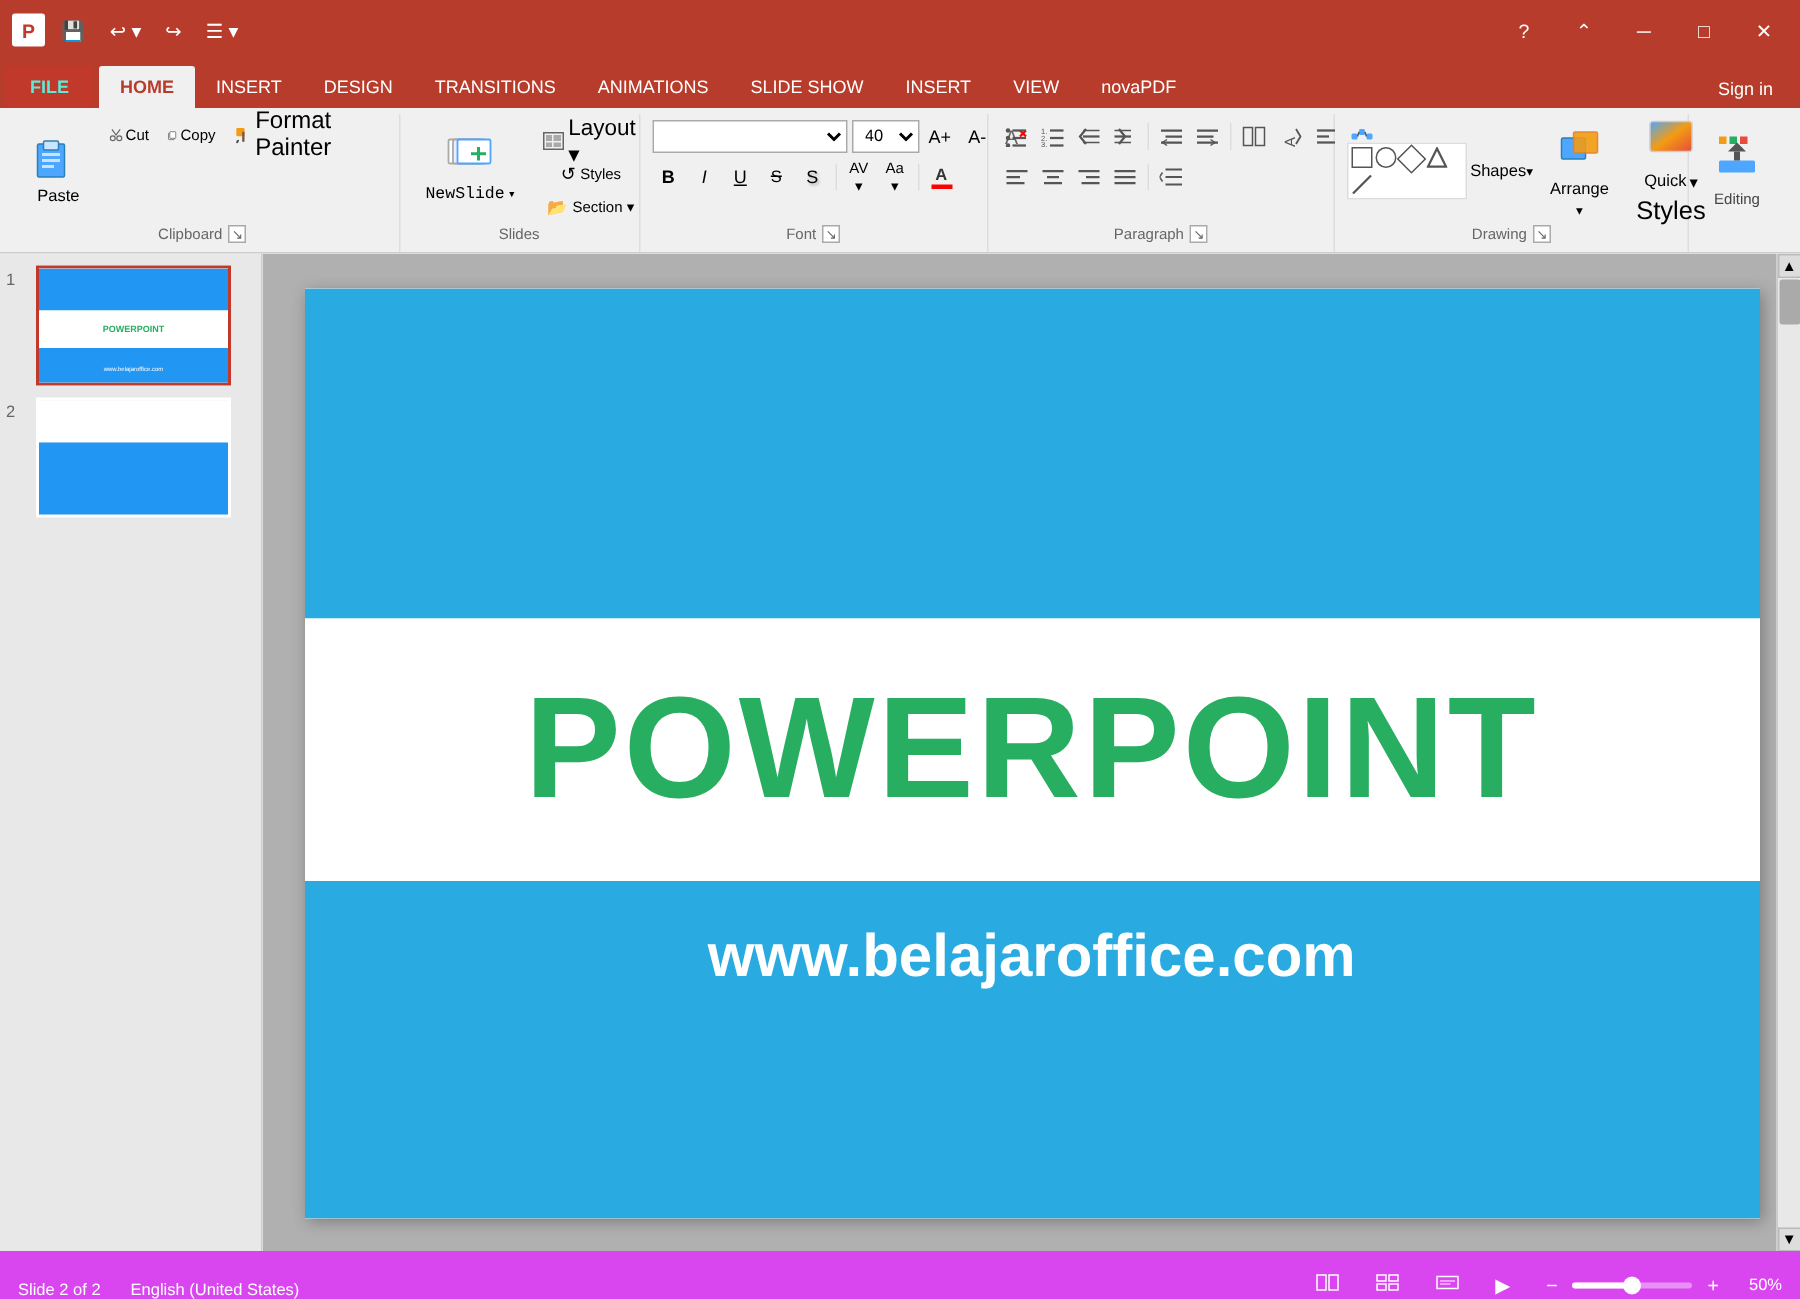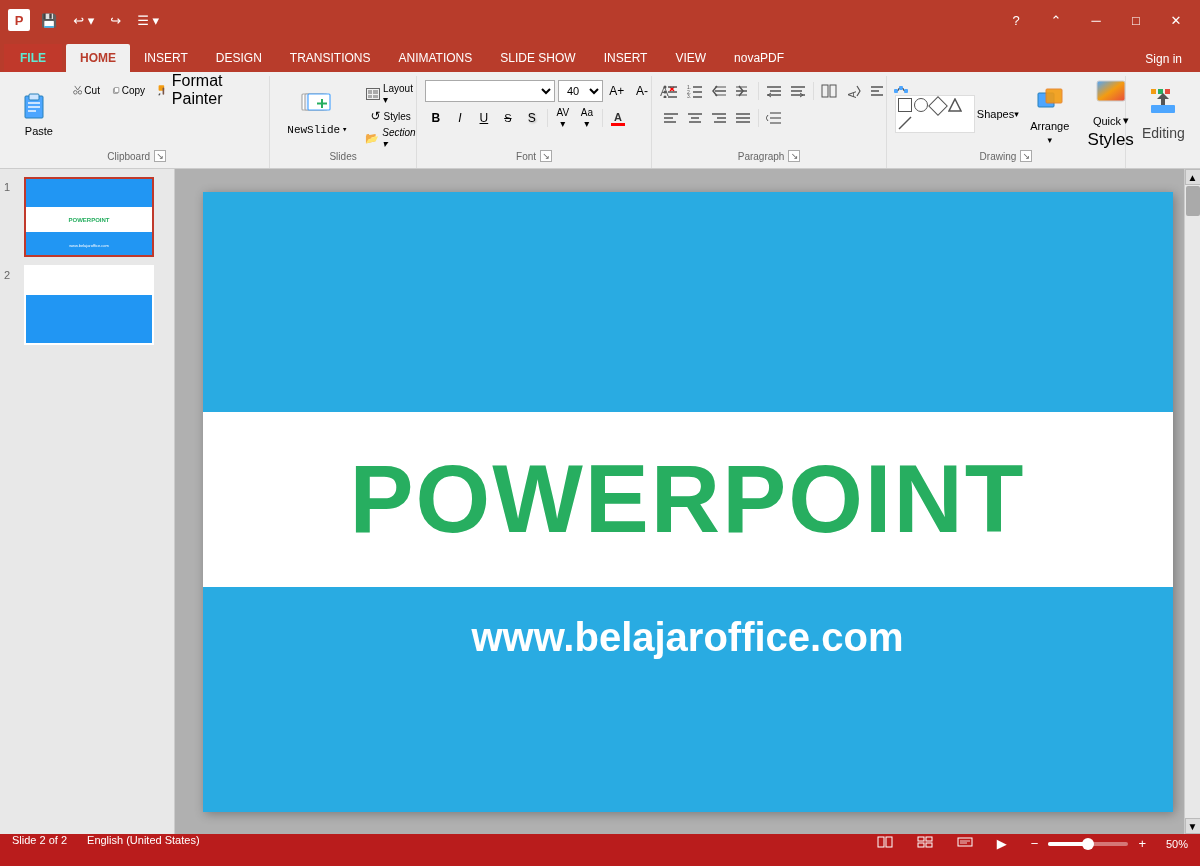--- a/index.html
+++ b/index.html
@@ -178,24 +178,24 @@
     .para-row { display: flex; align-items: center; gap: 2px; margin-bottom: 2px; }
 
     
     .app-body {
       display: flex;
       height: calc(866px - 40px - 32px - 97px - 32px);
     }
 
     
     .status-bar {
-      background: #b91c1c;
+      background: #d946ef;
       height: 32px;
       display: flex;
-      align-items: flex-start;
+      align-items: flex-end;
       padding: 0 12px;
       gap: 20px;
       color: white;
       font-size: 11px;
       position: fixed;
       bottom: 0;
       width: 1200px;
     }
     .status-bar-right { margin-left: auto; display: flex; align-items: center; gap: 16px; }
     .zoom-slider-area { display: flex; align-items: center; gap: 6px; }
@@ -339,21 +339,21 @@
     }
 
     .slide-subtitle {
       font-size: 40px;
       font-weight: bold;
       color: white;
       font-family: Arial, sans-serif;
     }
 
     .editing-label {
-      font-size: 14px;
+      font-size: 10px;
       text-align: center;
       color: #444;
     }
 
     .editing-icon-area {
       display: flex;
       flex-direction: column;
       align-items: center;
       cursor: pointer;
       padding: 2px 8px;
@@ -474,29 +474,29 @@
       </div>
 
       <div style="display:flex; flex-direction:column; gap:2px; padding-top:4px;">
         <div class="ribbon-btn-small" style="height:20px; gap:3px;">
           <div style="width:16px;height:12px;border:1px solid #666;display:grid;grid-template-columns:1fr 1fr;gap:1px;padding:1px;">
             <div style="background:#aaa;"></div>
               <div style="background:#aaa;"></div>
             <div style="background:#aaa;"></div>
               <div style="background:#aaa;"></div>
           </div>
-          <span style="font-size:10px;">Layout ▾</span>
+          <span style="font-size:15px;">Layout ▾</span>
         </div>
         <div class="ribbon-btn-small" style="height:20px; gap:3px;">
           <span style="font-size:12px;">↺</span>
           <span style="font-size:10px;">Styles</span>
         </div>
         <div class="ribbon-btn-small" style="height:20px; gap:3px;">
           <span style="font-size:11px;">📂</span>
-          <span style="font-size:10px;font-style:italic;">Section ▾</span>
+          <span style="font-size:10px;">Section ▾</span>
         </div>
       </div>
     </div>
     <div class="ribbon-group-label">
       <span>Slides</span>
     </div>
   </div>
 
   <div class="ribbon-group" style="min-width:210px;">
     <div class="ribbon-group-content" style="flex-direction:column; gap:3px;">

